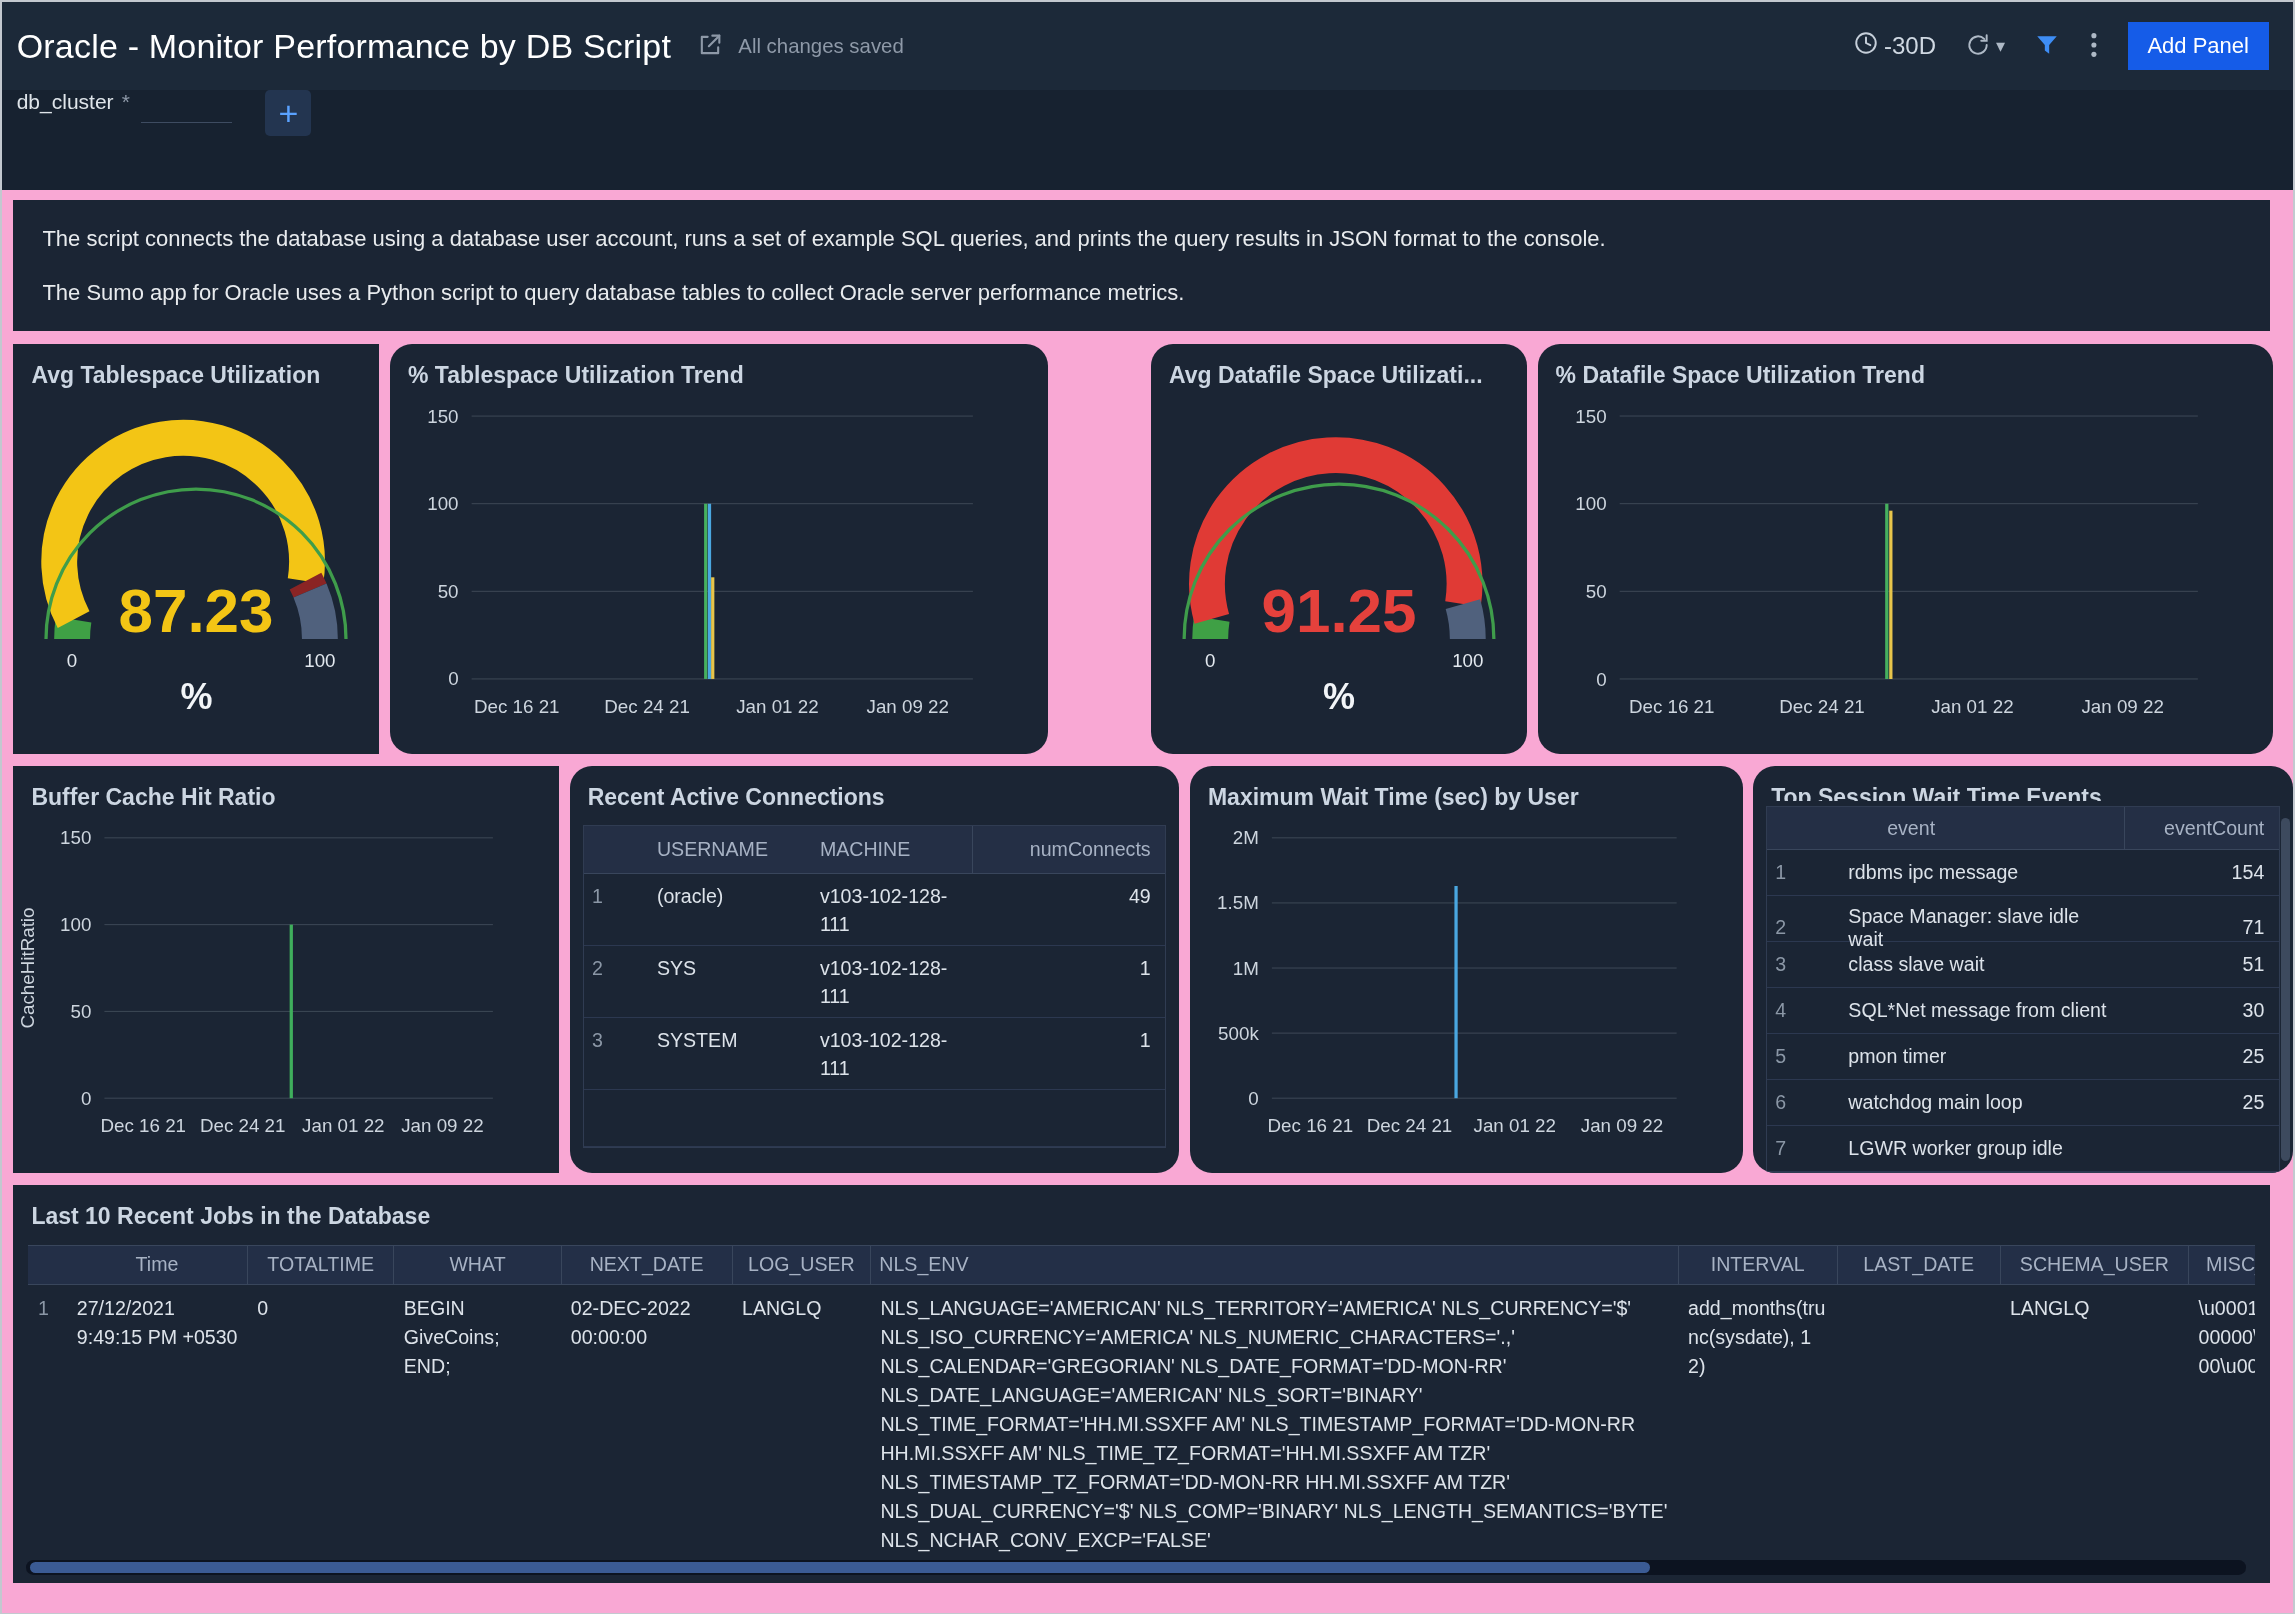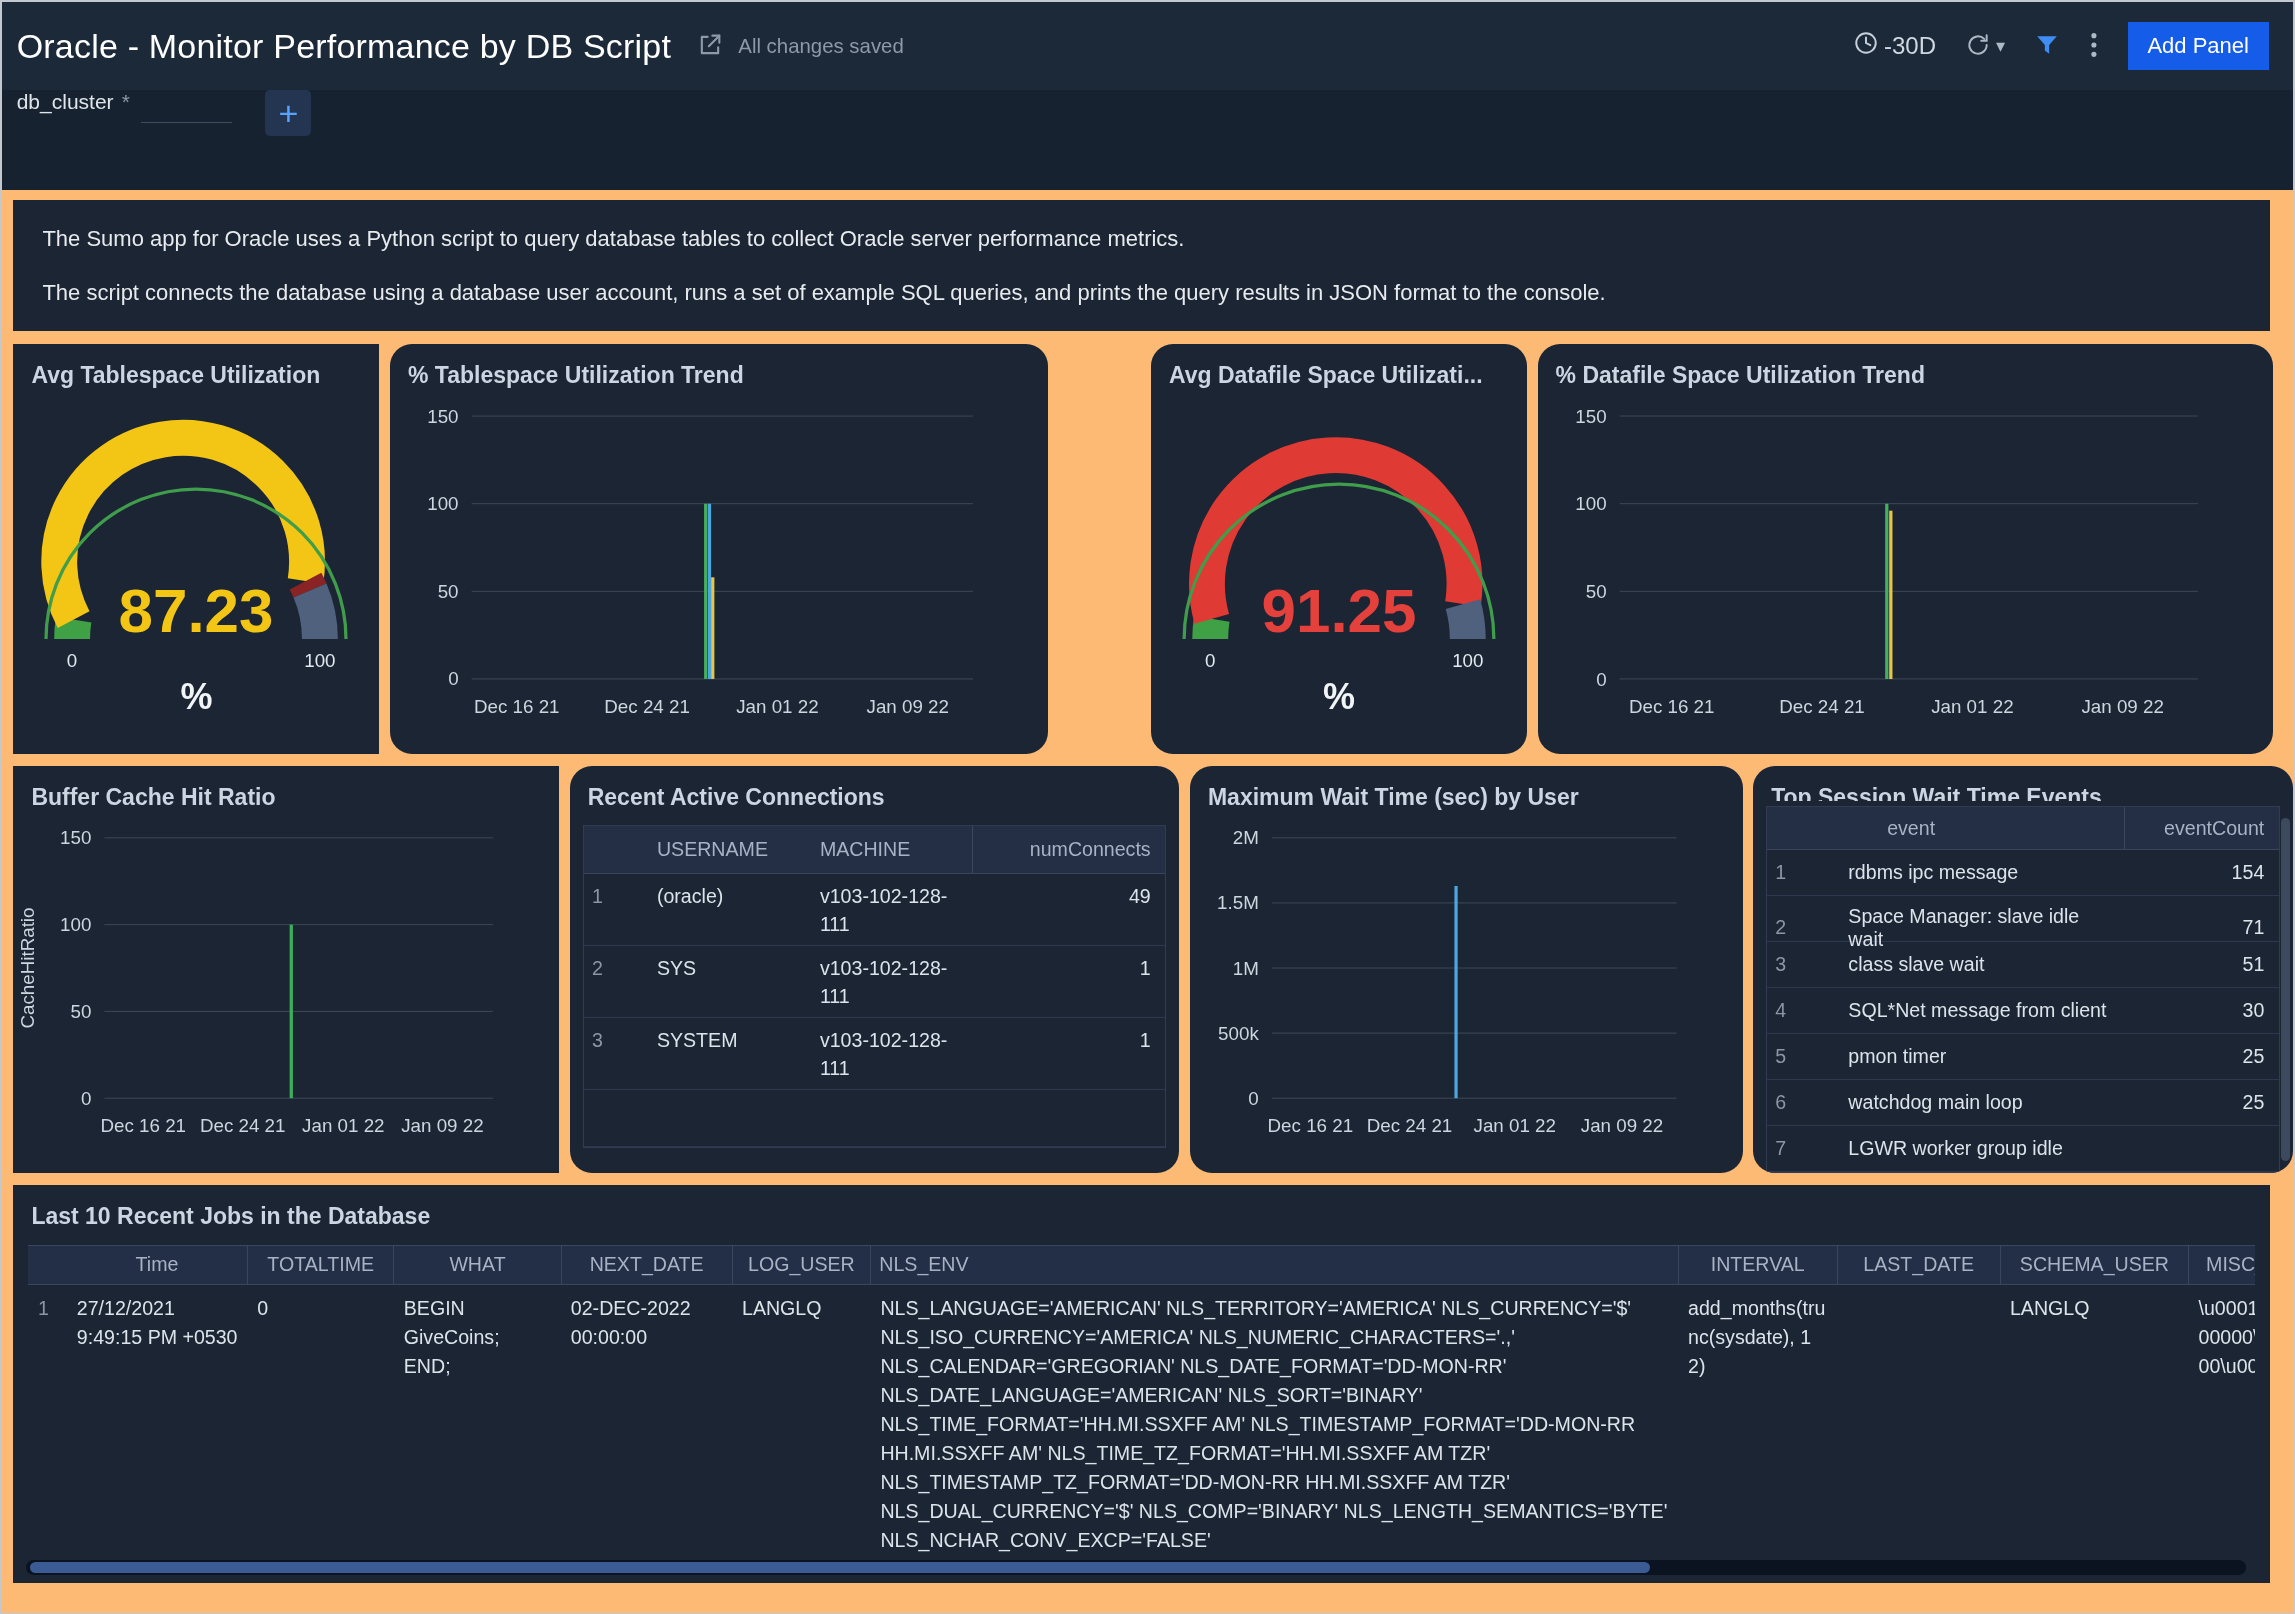--- a/index.html
+++ b/index.html
@@ -1,19 +1,19 @@
 <!DOCTYPE html>
 <html style="font-size:13px"><head>
 <meta charset="utf-8">
 <style>
   * { box-sizing: border-box; margin: 0; padding: 0; }
   html,body { background:#090e16; }
   body { font-family:"Liberation Sans", sans-serif; width:2295px; height:1615px; position:relative; }
   .frame { position:absolute; inset:0; width:2295px; height:1615px; border:2.4px solid #c3c8cf;
-           background:#fdba74; overflow:hidden; }
+           background:#f9a8d4; overflow:hidden; }
 
   
   .topbar { height:88px; background:#1c2939; display:flex; align-items:center; padding:0 24.5px 0 14.7px; }
   .title { color:#ffffff; font-size:34px; font-weight:400; letter-spacing:0.2px; margin-right:24.5px; white-space:nowrap; }
   .icon-btn { background:none; border:none; cursor:pointer; display:flex; align-items:center; gap:4.9px; }
   .saved { color:#8e99a8; font-size:20.4px; margin-left:14.7px; white-space:nowrap; }
   .top-actions { margin-left:auto; display:flex; align-items:center; gap:29px; }
   .time-range { color:#cfd8e2; font-size:24px; font-weight:500; }
   .caret { color:#aeb9c6; font-size:18px; }
   .add-panel { background:#155ce8; color:#fff; font-size:22px; border:none; border-radius:0;
@@ -152,22 +152,22 @@
   <div class="filter-bar">
     <span class="f-label">db_cluster</span>
     <span class="f-star">*</span>
     <span class="f-input"></span>
     <button class="f-add">
       <span>+</span>
     </button>
   </div>
 
   <section class="description">
+    <p>The script connects the database using a database user account, runs a set of example SQL queries, and prints the query results in JSON format to the console.</p>
     <p>The Sumo app for Oracle uses a Python script to query database tables to collect Oracle server performance metrics.</p>
-    <p>The script connects the database using a database user account, runs a set of example SQL queries, and prints the query results in JSON format to the console.</p>
   </section>
 
   <div class="row row1">
 
     <div class="panel" style="width:366px">
       <div class="panel-title">Avg Tablespace Utilization</div>
       <div class="gauge"><svg width="366" height="269" viewBox="0 0 448 330">
             <path d="M 72 292 A 152 152 0 0 1 73.87137222953908 268.2219613138849" stroke="#3fa045" stroke-width="44" fill="none"></path>
             <path d="M 73.87137222953908 268.2219613138849 A 152 152 0 1 1 358.33237577348143 220.87466823239282" stroke="#f3c515" stroke-width="44" fill="none"></path>
             <path d="M 358.33237577348143 220.87466823239282 A 152 152 0 0 1 363.8752407996123 232.51120264074524" stroke="#8a2424" stroke-width="44" fill="none"></path>

